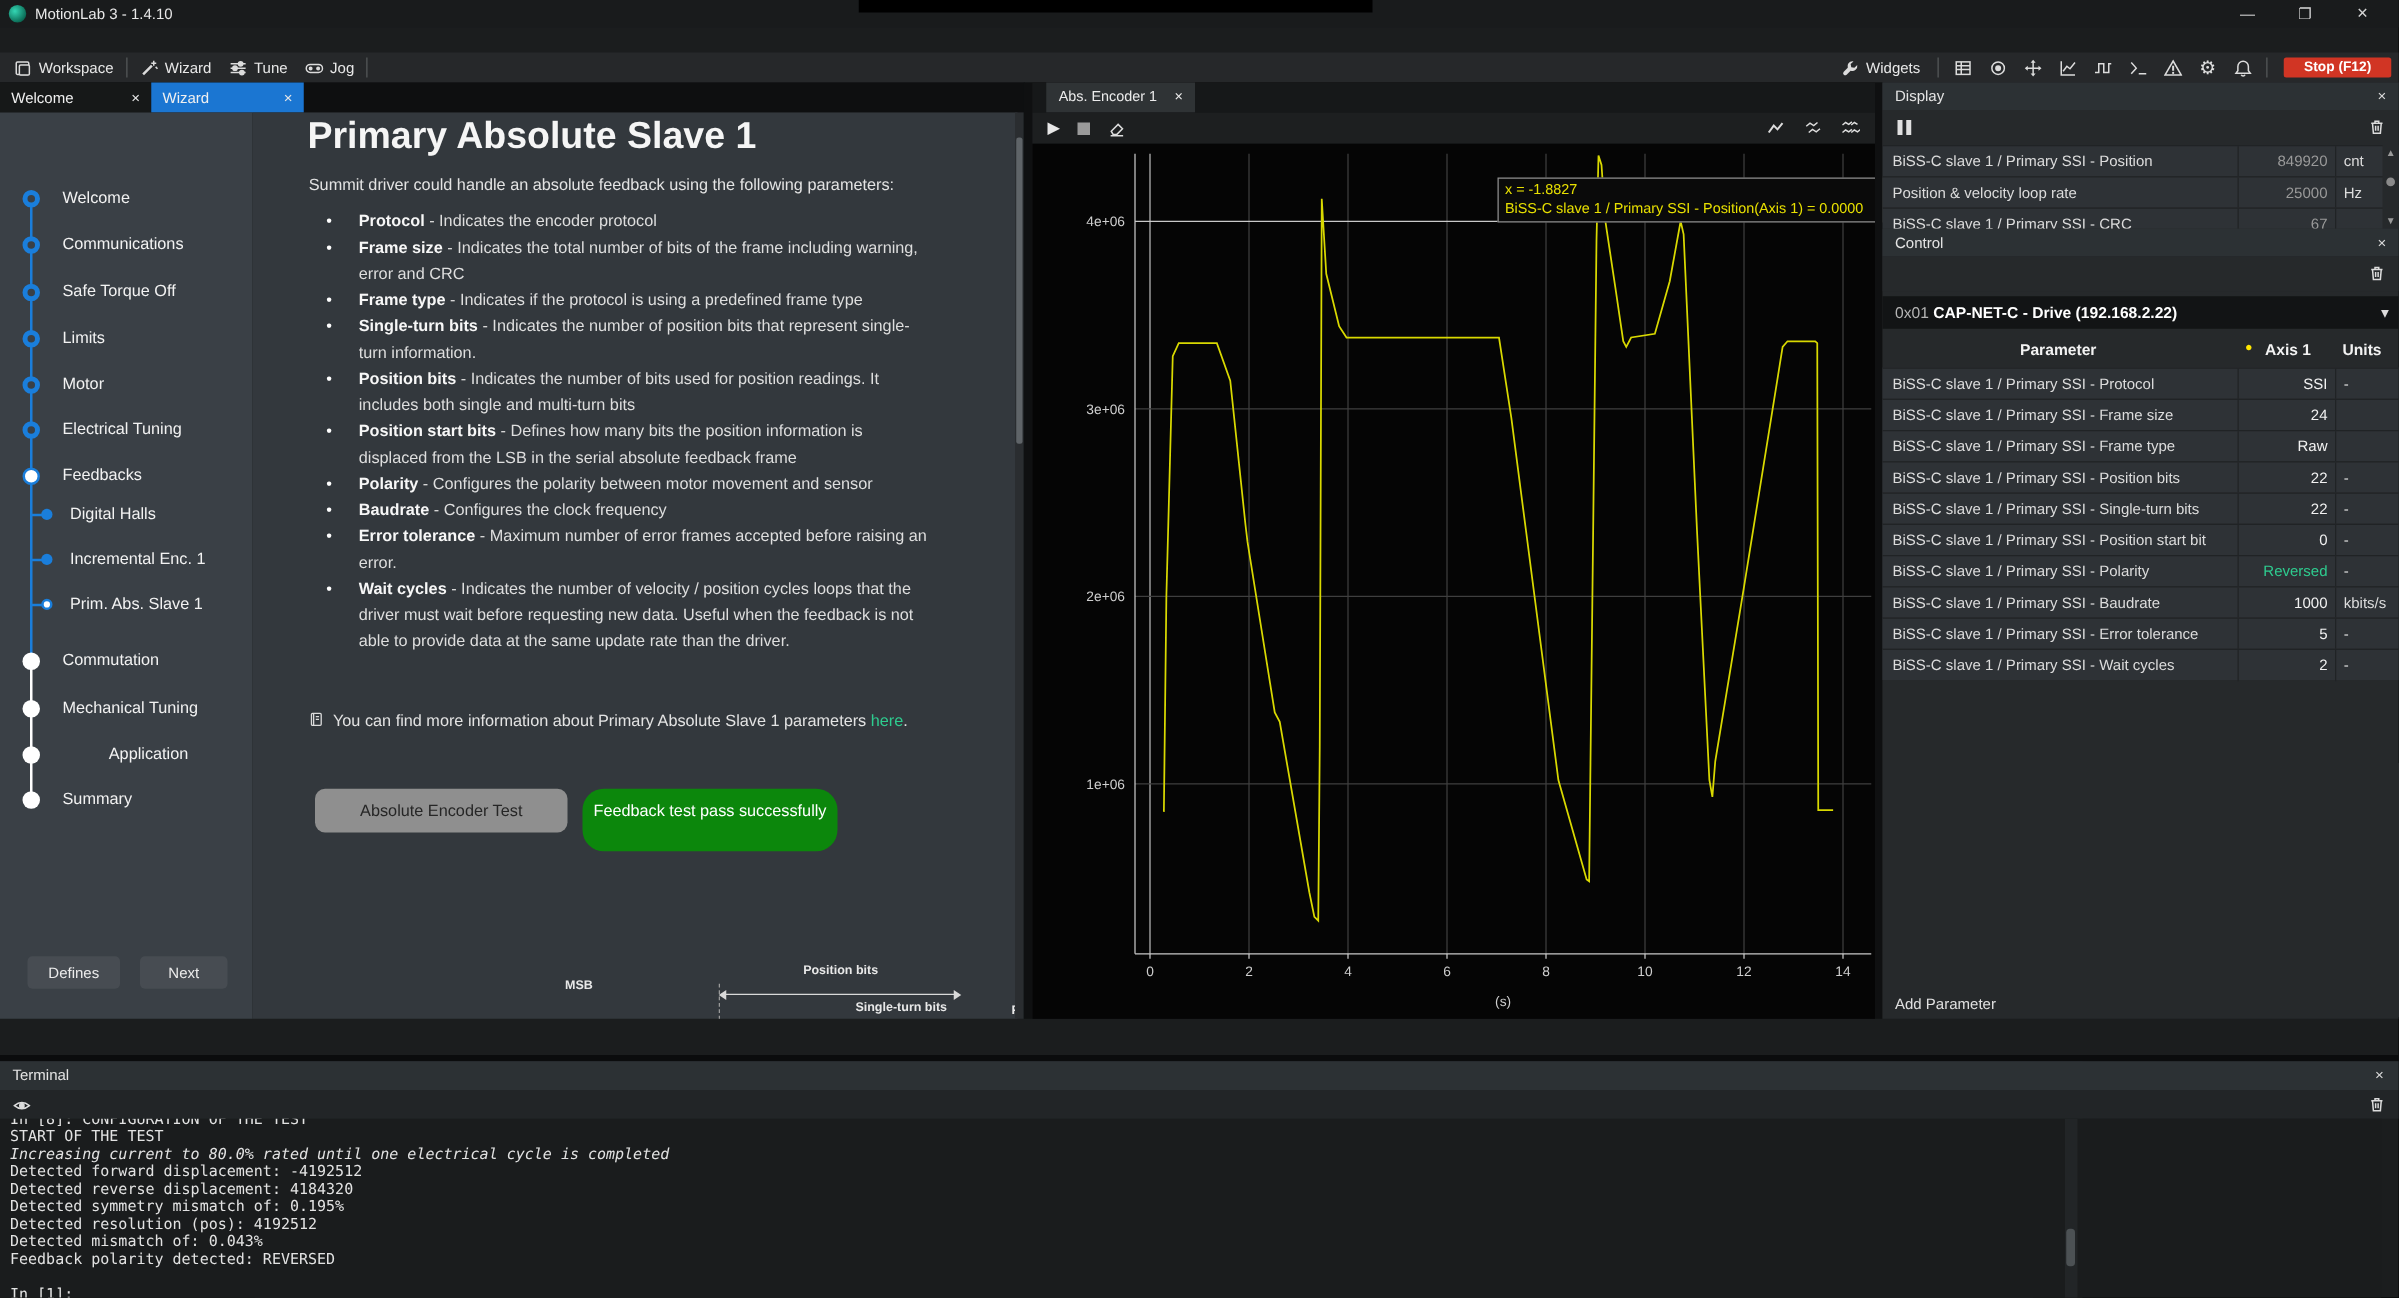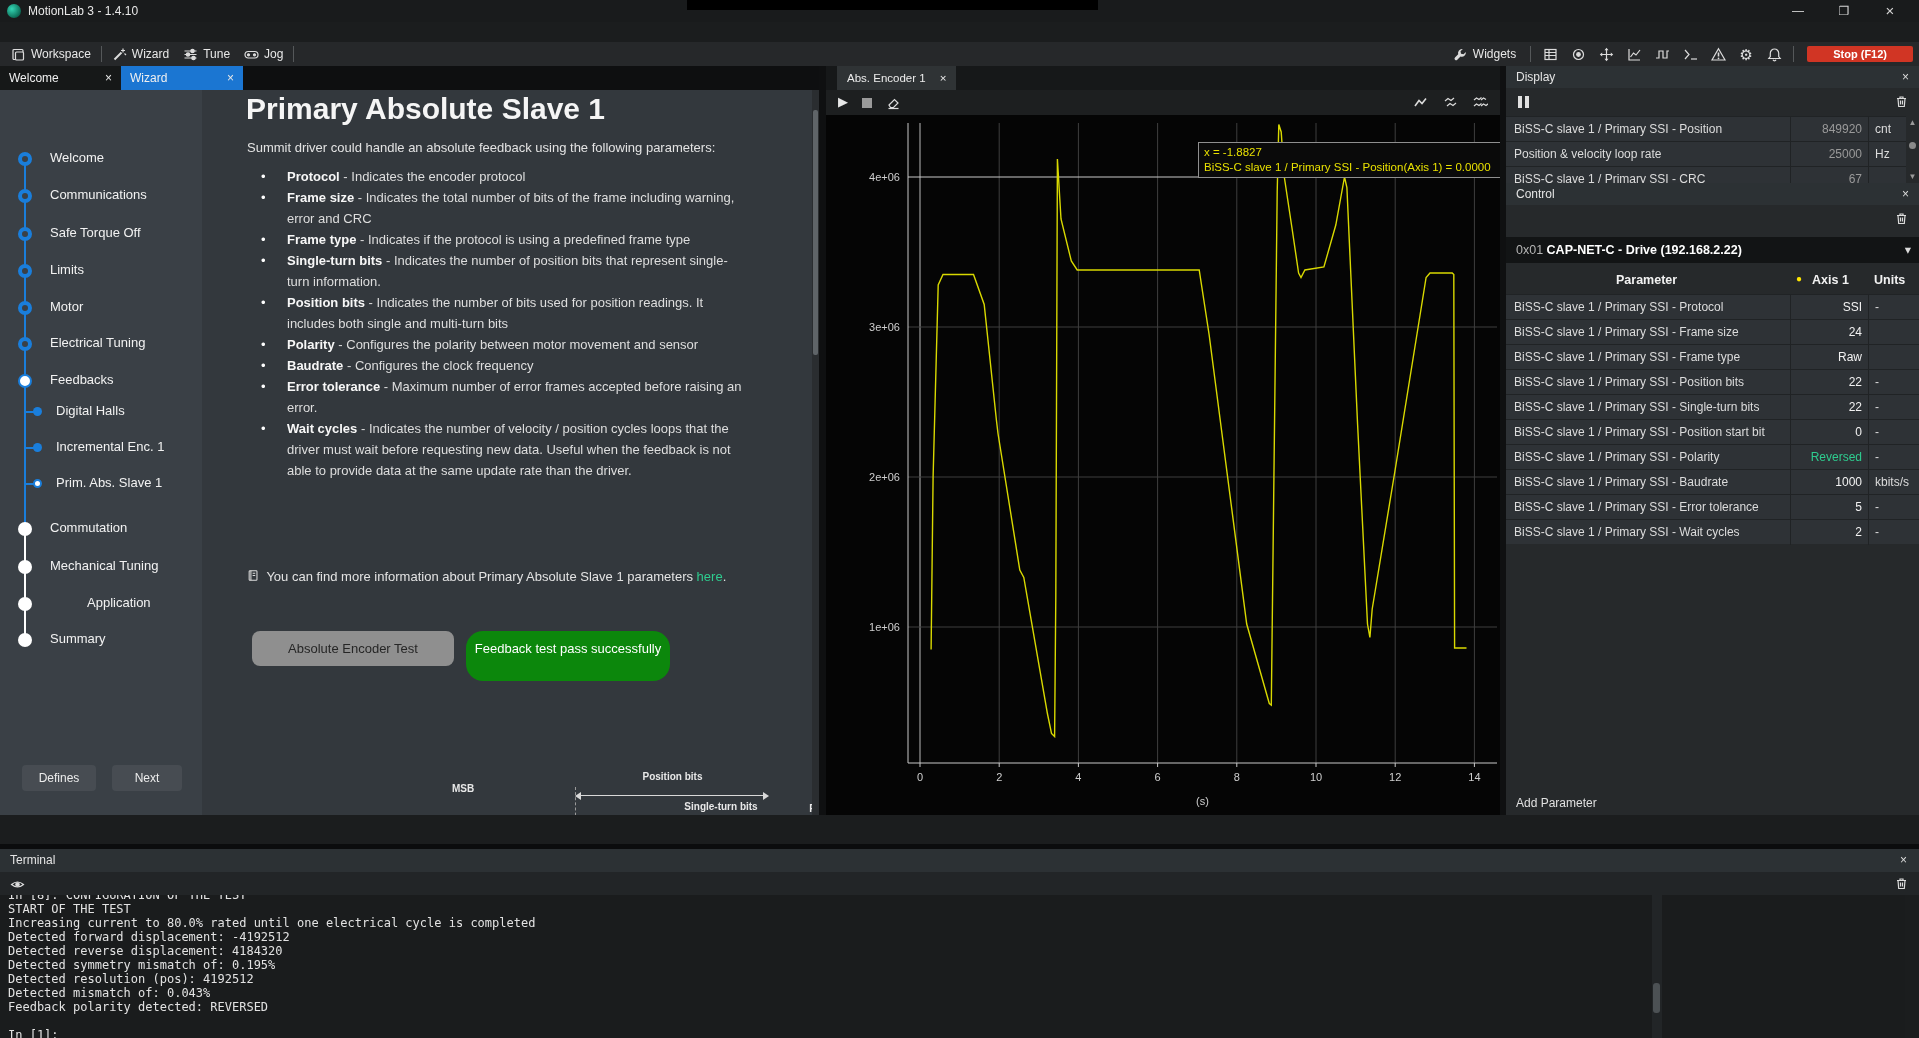--- a/index.html
+++ b/index.html
@@ -22,21 +22,21 @@
   .menu-item{display:inline-block;padding:2px 10px;font-size:12px;color:#e8e8e8;}
 
   
   #toolbar{left:0;top:42px;width:1919px;height:24px;background:#26282a;border-bottom:1px solid #151617;text-decoration:underline;}
   .tbtn{display:inline-flex;align-items:center;gap:5px;height:24px;padding:0 7px;font-size:12px;color:#e8e8e8;}
   .tsep{display:inline-block;width:1px;height:16px;background:#55585a;vertical-align:middle;margin:0 3px;}
   #toolbar-left{left:4px;top:0;height:24px;display:flex;align-items:center;}
   #toolbar-right{right:6px;top:0;height:24px;display:flex;align-items:center;gap:4px;}
   .icon-btn{width:24px;height:24px;display:inline-flex;align-items:center;justify-content:center;}
   #stop-btn{background:#d13524;color:#fff;font-size:11px;font-weight:bold;
-            border-radius:2px;padding:2px 26px;margin-left:6px;}
+            border-radius:2px;padding:2px 16px;margin-left:6px;}
 
   
   #left-tabbar{left:0;top:66px;width:820px;height:24px;background:#0e0f10;}
   .tab{height:24px;display:inline-flex;align-items:center;justify-content:space-between;
        padding:0 9px;font-size:12px;color:#f0f0f0;box-sizing:border-box;}
   .tab .x{margin-left:18px;font-size:12px;color:#e8e8e8;}
   .tab.inactive{background:#161818;width:121px;}
   .tab.active{background:#1b76d2;width:122px;}
 
   
@@ -291,20 +291,21 @@
 
   <div id="content" class="abs">
     <div id="page-title" class="abs">Primary Absolute Slave 1</div>
     <div id="intro" class="abs">Summit driver could handle an absolute feedback using the following parameters:</div>
     <div id="bullets" class="abs">
         <div class="li"><b>Protocol</b> - Indicates the encoder protocol</div>
         <div class="li"><b>Frame size</b> - Indicates the total number of bits of the frame including warning, error and CRC</div>
         <div class="li"><b>Frame type</b> - Indicates if the protocol is using a predefined frame type</div>
         <div class="li"><b>Single-turn bits</b> - Indicates the number of position bits that represent single-turn information.</div>
         <div class="li"><b>Position bits</b> - Indicates the number of bits used for position readings. It includes both single and multi-turn bits</div>
+        <div class="li"><b>Position start bits</b> - Defines how many bits the position information is displaced from the LSB in the serial absolute feedback frame</div>
         <div class="li"><b>Polarity</b> - Configures the polarity between motor movement and sensor</div>
         <div class="li"><b>Baudrate</b> - Configures the clock frequency</div>
         <div class="li"><b>Error tolerance</b> - Maximum number of error frames accepted before raising an error.</div>
         <div class="li"><b>Wait cycles</b> - Indicates the number of velocity / position cycles loops that the driver must wait before requesting new data. Useful when the feedback is not able to provide data at the same update rate than the driver.</div>
       </div>
     <div id="info" class="abs">
       <span id="book-icon-slot"><svg class="icon" style="display:inline-block;vertical-align:-2px;margin-right:3px;" width="13" height="15" viewBox="0 0 15 15" fill="none" stroke="#dcdcdc" stroke-width="1.2">
             <rect x="2.5" y="2" width="9" height="11" rx="1"></rect>
             <path d="M4.5 2 v11 M6.5 5 h3 M6.5 7.5 h3"></path>
           </svg></span>
@@ -546,21 +547,21 @@
             <path d="M4 4.5 l0.7 8 h5.6 l0.7-8"></path>
             <path d="M6.5 6.5 v4 M8.5 6.5 v4"></path>
           </svg>
         </div>
     </div>
     <div id="console" class="abs">
         <div class="clip">
           <span>In [8]: CONFIGURATION OF THE TEST</span>
         </div>
         <div style="white-space: pre;">START OF THE TEST</div>
-        <div style="white-space: pre;">Increasing current to 80.0% rated until one electrical cycle is completed</div>
+        <div style="white-space: pre; font-style: italic;">Increasing current to 80.0% rated until one electrical cycle is completed</div>
         <div style="white-space: pre;">Detected forward displacement: -4192512</div>
         <div style="white-space: pre;">Detected reverse displacement: 4184320</div>
         <div style="white-space: pre;">Detected symmetry mismatch of: 0.195%</div>
         <div style="white-space: pre;">Detected resolution (pos): 4192512</div>
         <div style="white-space: pre;">Detected mismatch of: 0.043%</div>
         <div style="white-space: pre;">Feedback polarity detected: REVERSED</div>
         <div style="white-space: pre;">&nbsp;</div>
         <div style="white-space: pre;">In [1]:</div>
       </div>
     <div class="abs" style="right:4px;top:51px;width:10px;height:172px;background:#222527;">

